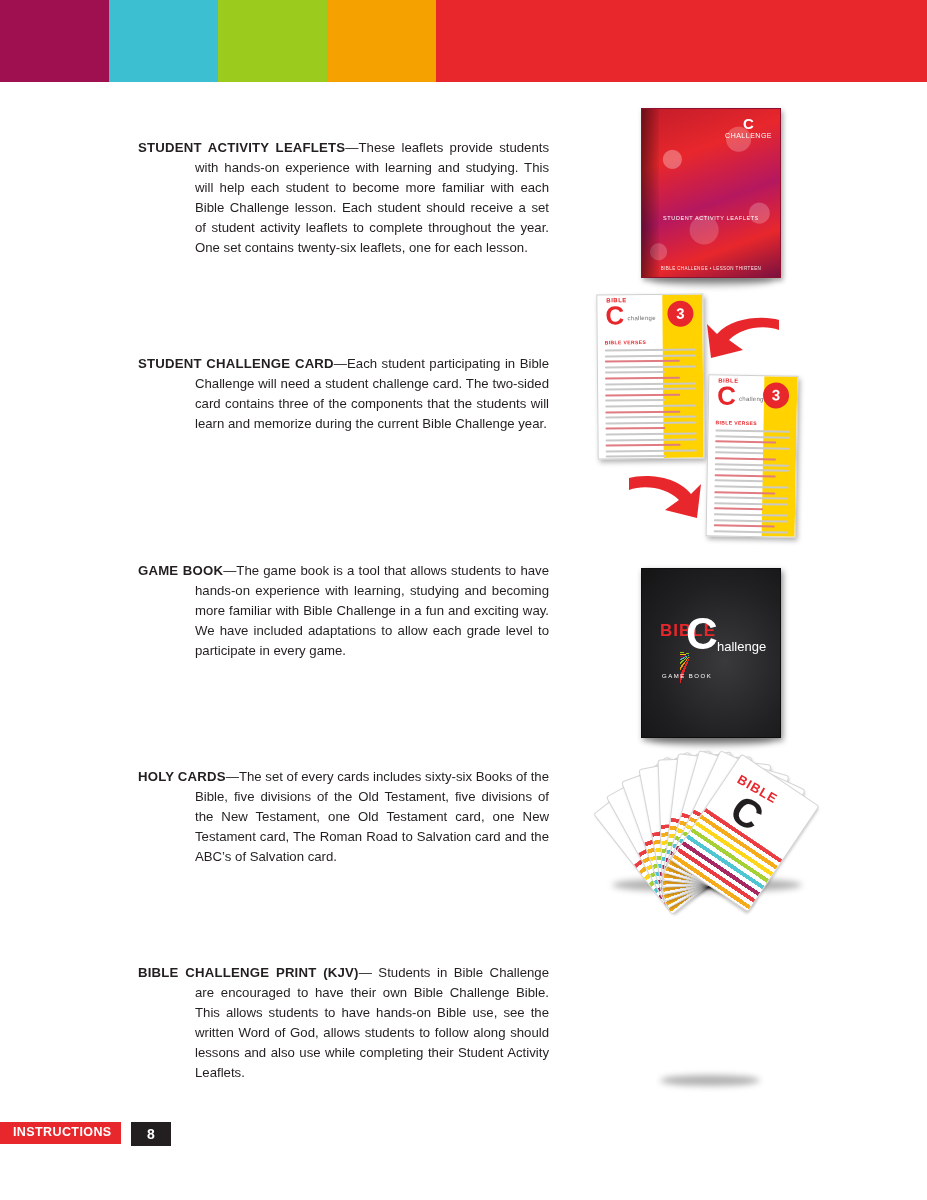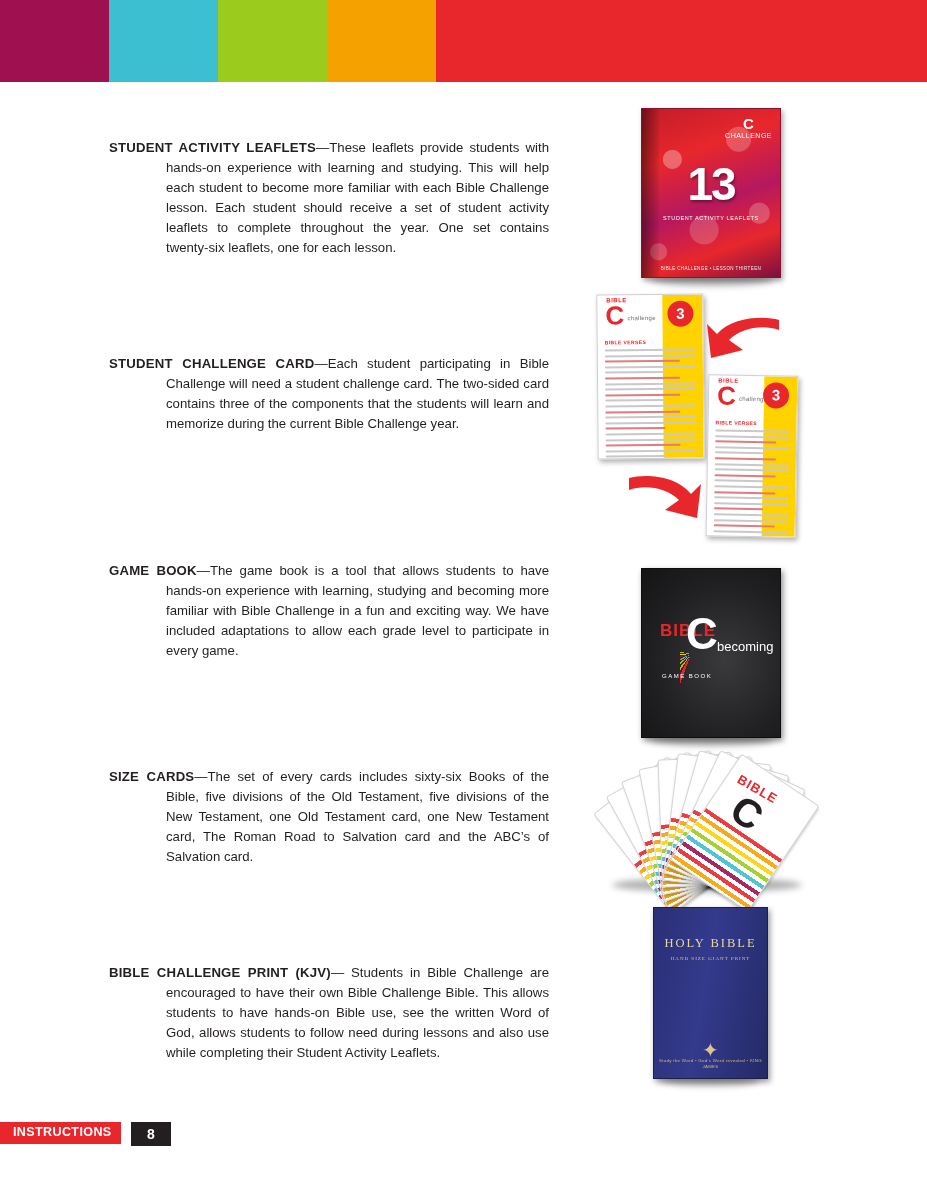--- a/index.html
+++ b/index.html
@@ -47,20 +47,21 @@
     color: #231f20;
     text-align: justify;
   }
   .entry .body {
     text-indent: 0;
   }
   .entry .hang {
     display: block;
     padding-left: 57px;
     text-indent: -57px;
+    margin-left: 29px;
   }
   .entry .term {
     font-weight: bold;
     letter-spacing: 0.2px;
   }
 
   
   .e1 { top: 56px; }
   .e2 { top: 272px; }
   .e3 { top: 479px; }
@@ -310,38 +311,37 @@
   </div>
 
   <div class="entry e2">
     <span class="hang">
       <span class="term">STUDENT CHALLENGE CARD</span><span>—</span><span class="body">Each student participating in Bible Challenge will need a student challenge card. The two-sided card contains three of the components that the students will learn and memorize during the current Bible Challenge year.</span>
     </span>
   </div>
 
   <div class="entry e4">
     <span class="hang">
-      <span class="term">SIZE CARDS</span><span>—</span><span class="body">The set of every cards includes sixty-six Books of the Bible, five divisions of the Old Testament, five divisions of the New Testament, one Old Testament card, one New Testament card, The Roman Road to Salvation card and the ABC’s of Salvation card.</span>
+      <span class="term">HOLY CARDS</span><span>—</span><span class="body">The set of every cards includes sixty-six Books of the Bible, five divisions of the Old Testament, five divisions of the New Testament, one Old Testament card, one New Testament card, The Roman Road to Salvation card and the ABC’s of Salvation card.</span>
     </span>
   </div>
 
   <div class="entry e5">
     <span class="hang">
-      <span class="term">BIBLE CHALLENGE PRINT (KJV)</span><span>—</span><span class="body"> Students in Bible Challenge are encouraged to have their own Bible Challenge Bible. This allows students to have hands-on Bible use, see the written Word of God, allows students to follow need during lessons and also use while completing their Student Activity Leaflets.</span>
+      <span class="term">BIBLE CHALLENGE PRINT (KJV)</span><span>—</span><span class="body"> Students in Bible Challenge are encouraged to have their own Bible Challenge Bible. This allows students to have hands-on Bible use, see the written Word of God, allows students to follow along should lessons and also use while completing their Student Activity Leaflets.</span>
     </span>
   </div>
 
   <div class="shadow" style="left:650px; top:192px; width:124px; height:12px;"></div>
   <div class="shot leaflet">
     <div class="spine"></div>
     <div class="logo">
       <span class="c">C</span>
       <span>CHALLENGE</span>
     </div>
-    <div class="num">13</div>
     <div class="caption">STUDENT ACTIVITY LEAFLETS</div>
     <div class="footer">BIBLE CHALLENGE • LESSON THIRTEEN</div>
   </div>
 
   <div class="card" style="left:597px; top:212px; width:105px; height:163px; transform: rotate(-0.5deg);">
     <div class="ylband"></div>
     <div class="brand">BIBLE</div>
     <div class="bigC" style="top:8px;">C</div>
     <div class="brand2" style="top:20px;">challenge</div>
     <div class="circ" style="right:9px; top:6px;">3</div>
@@ -412,21 +412,21 @@
     <svg width="80" height="62" viewBox="0 0 80 62" aria-hidden="true">
       <path d="M6 10 C20 6, 52 6, 68 26 L78 16 L74 50 L42 42 L56 32 C44 20, 22 16, 6 22 Z" fill="#e8272c"></path>
     </svg>
   </div>
 
   <div class="shadow" style="left:650px; top:652px; width:124px; height:12px;"></div>
   <div class="shot gamebook">
     <div class="burst"></div>
     <div class="gb-bible">BIBLE</div>
     <div class="gb-c">C</div>
-    <div class="gb-ch">becoming</div>
+    <div class="gb-ch">hallenge</div>
     <div class="gb-foot">GAME BOOK</div>
   </div>
 
   <div class="shadow" style="left:612px; top:796px; width:190px; height:14px;"></div>
   <div class="fan">
     <div class="fcard" style="transform: rotate(-38deg);">
         <div class="stripes"></div>
       </div>
     <div class="fcard" style="transform: rotate(-29deg);">
         <div class="stripes"></div>
@@ -450,25 +450,19 @@
       <div class="stripes"></div>
     </div>
     <div class="fcard" style="transform: rotate(34deg); background:#fff;">
       <div class="stripes"></div>
       <div class="fc-brand">BIBLE</div>
       <div class="fc-c">C</div>
     </div>
   </div>
 
   <div class="shadow" style="left:660px; top:993px; width:100px; height:11px;"></div>
-  <div class="shot bible">
-    <div class="hb-title">HOLY BIBLE</div>
-    <div class="hb-sub">HAND SIZE GIANT PRINT</div>
-    <div class="hb-emblem">✦</div>
-    <div class="hb-foot">Study the Word • God’s Word revealed • KING JAMES</div>
-  </div>
 
   <div class="footer-bar"></div>
   <div class="footer-label">INSTRUCTIONS</div>
   <div class="page-box"></div>
   <div class="page-num">8</div>
 
 </div>
 
 </body></html>

